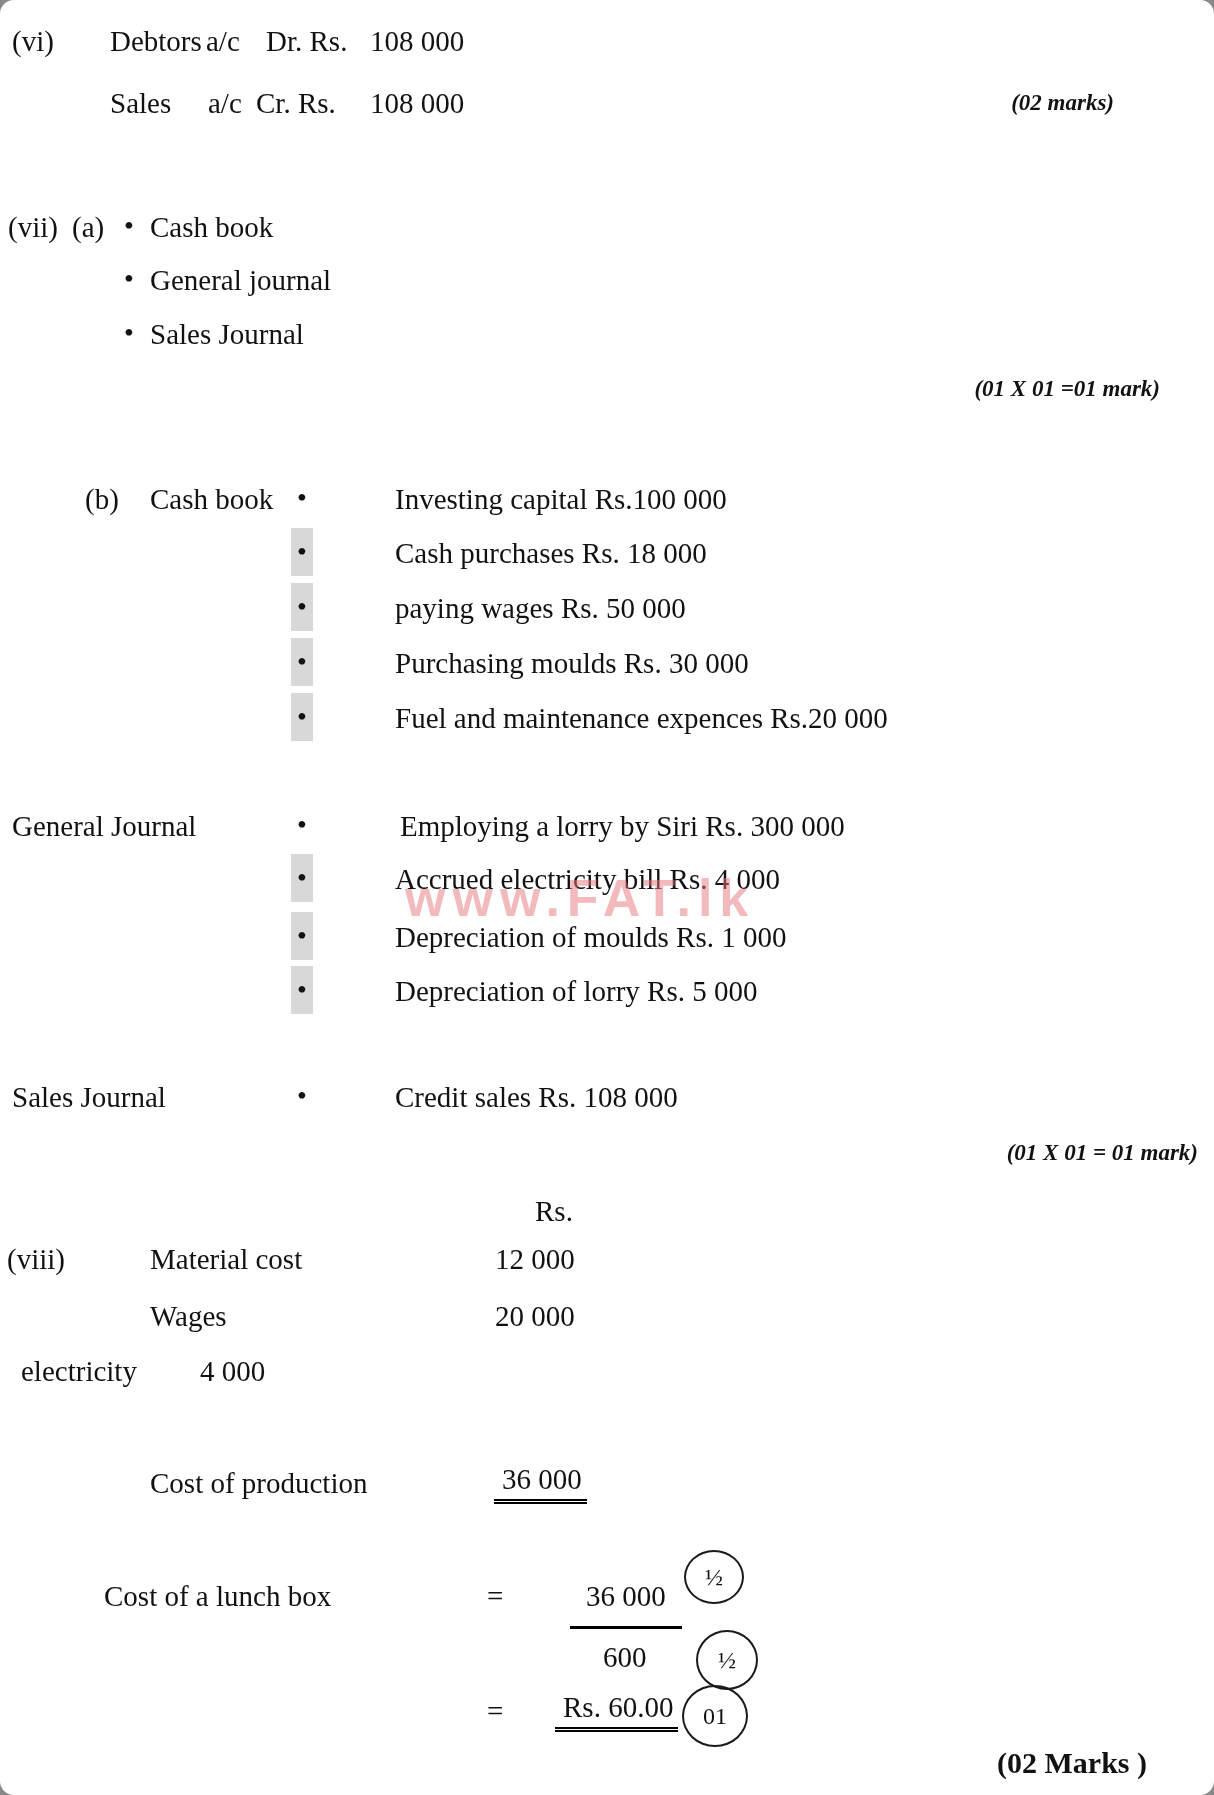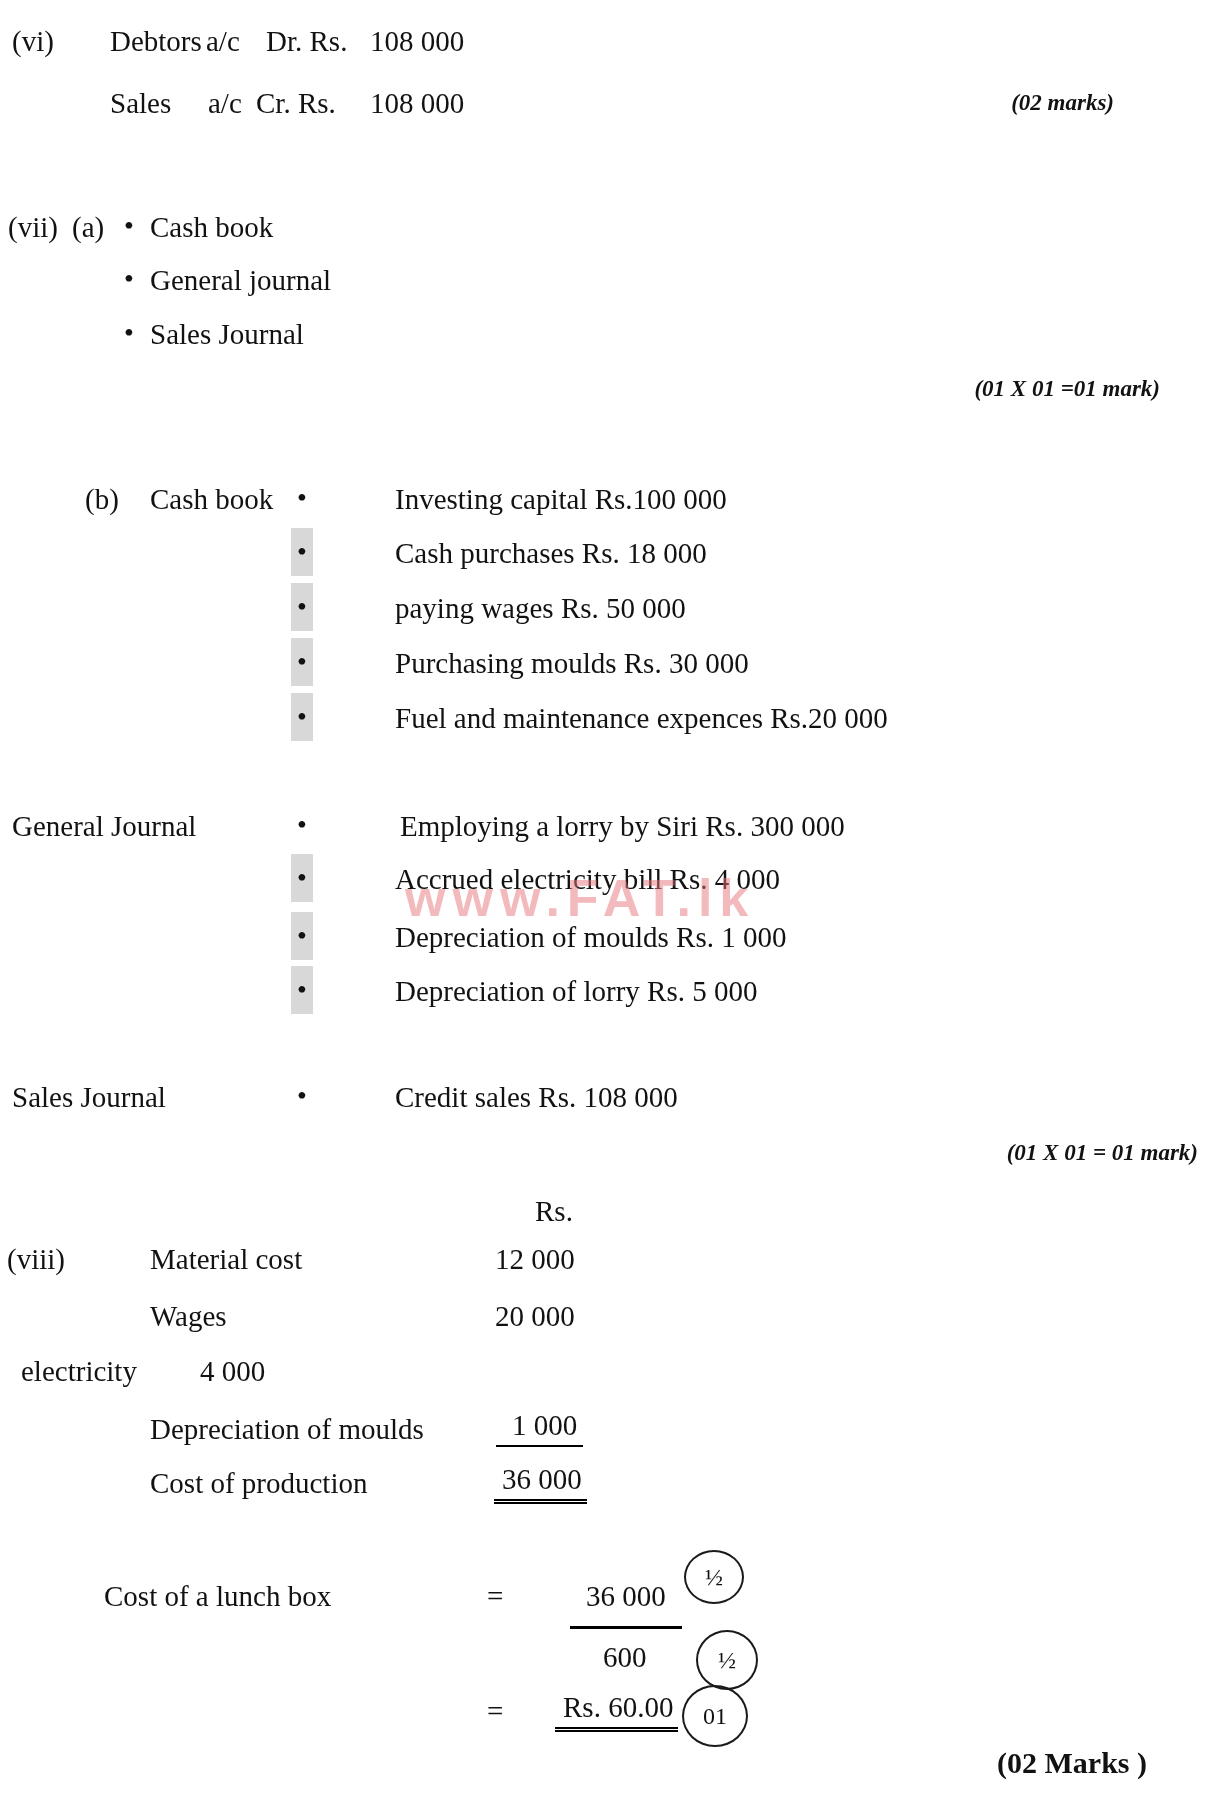--- a/index.html
+++ b/index.html
@@ -4,20 +4,21 @@
 <style>
   html,body { margin:0; padding:0; background:#888; }
   .page {
     position:relative;
     width:1214px; height:1795px;
     margin:0 auto;
     background:#ffffff;
     font-family:"Liberation Serif", serif;
     color:#121212;
     overflow:hidden;
+    border-radius:14px;
   }
   .line {
     position:absolute; left:0; width:100%; height:46px;
     line-height:46px; font-size:29px; white-space:nowrap;
   }
   .t { position:absolute; }
   .marks {
     font-weight:bold; font-style:italic; font-size:23px;
   }
   .marks-upright {
@@ -141,24 +142,20 @@
     <span class="t" style="left:495px;">12 000</span>
   </div>
   <div class="line" style="top:1293px;">
     <span class="t" style="left:150px;">Wages</span>
     <span class="t" style="left:495px;">20 000</span>
   </div>
   <div class="line" style="top:1348px;">
     <span class="t" style="left:21px;text-align:right;">electricity</span>
     <span class="t" style="left:200px;">4 000</span>
   </div>
-  <div class="line" style="top:1406px;">
-    <span class="t" style="left:150px;">Depreciation of moulds</span>
-    <span class="t u1" style="left:496px;">1 000</span>
-  </div>
   <div class="line" style="top:1460px;">
     <span class="t" style="left:150px;">Cost of production</span>
     <span class="t u2" style="left:494px;">36 000</span>
   </div>
 
   <div class="line" style="top:1573px;">
     <span class="t" style="left:104px;">Cost of a lunch box</span>
     <span class="t" style="left:487px;">=</span>
     <span class="t" style="left:586px;">36 000</span>
   </div>

